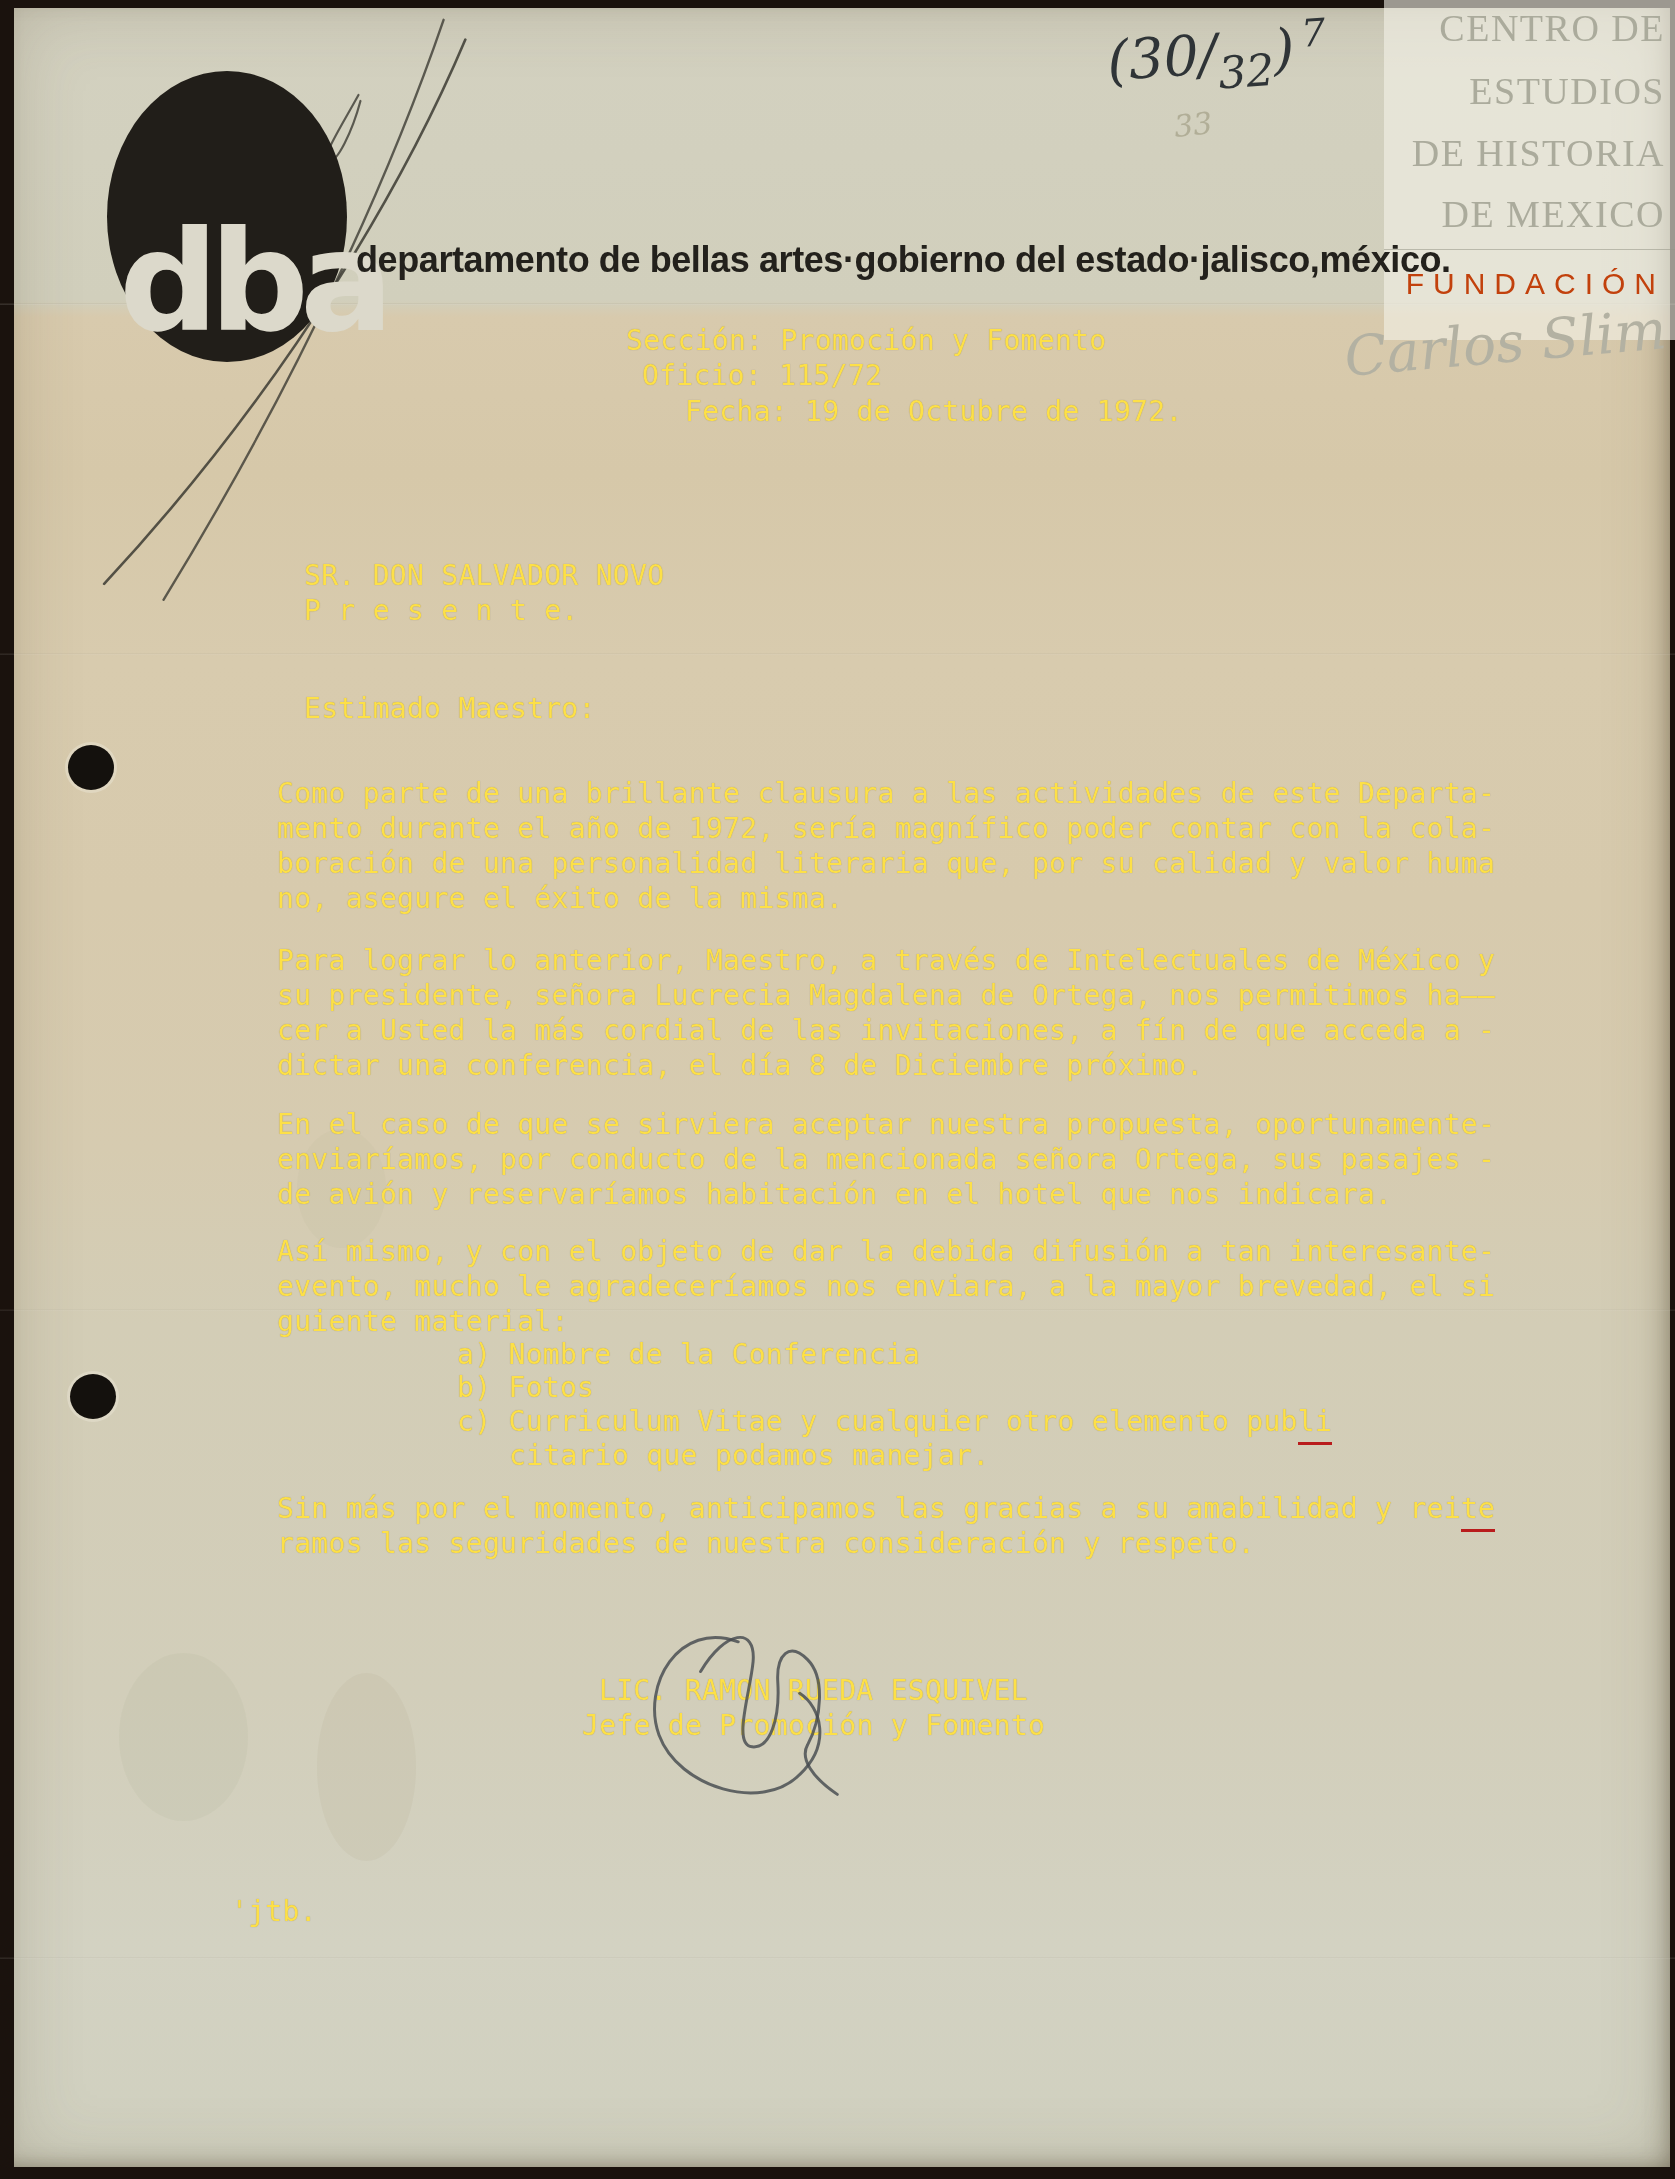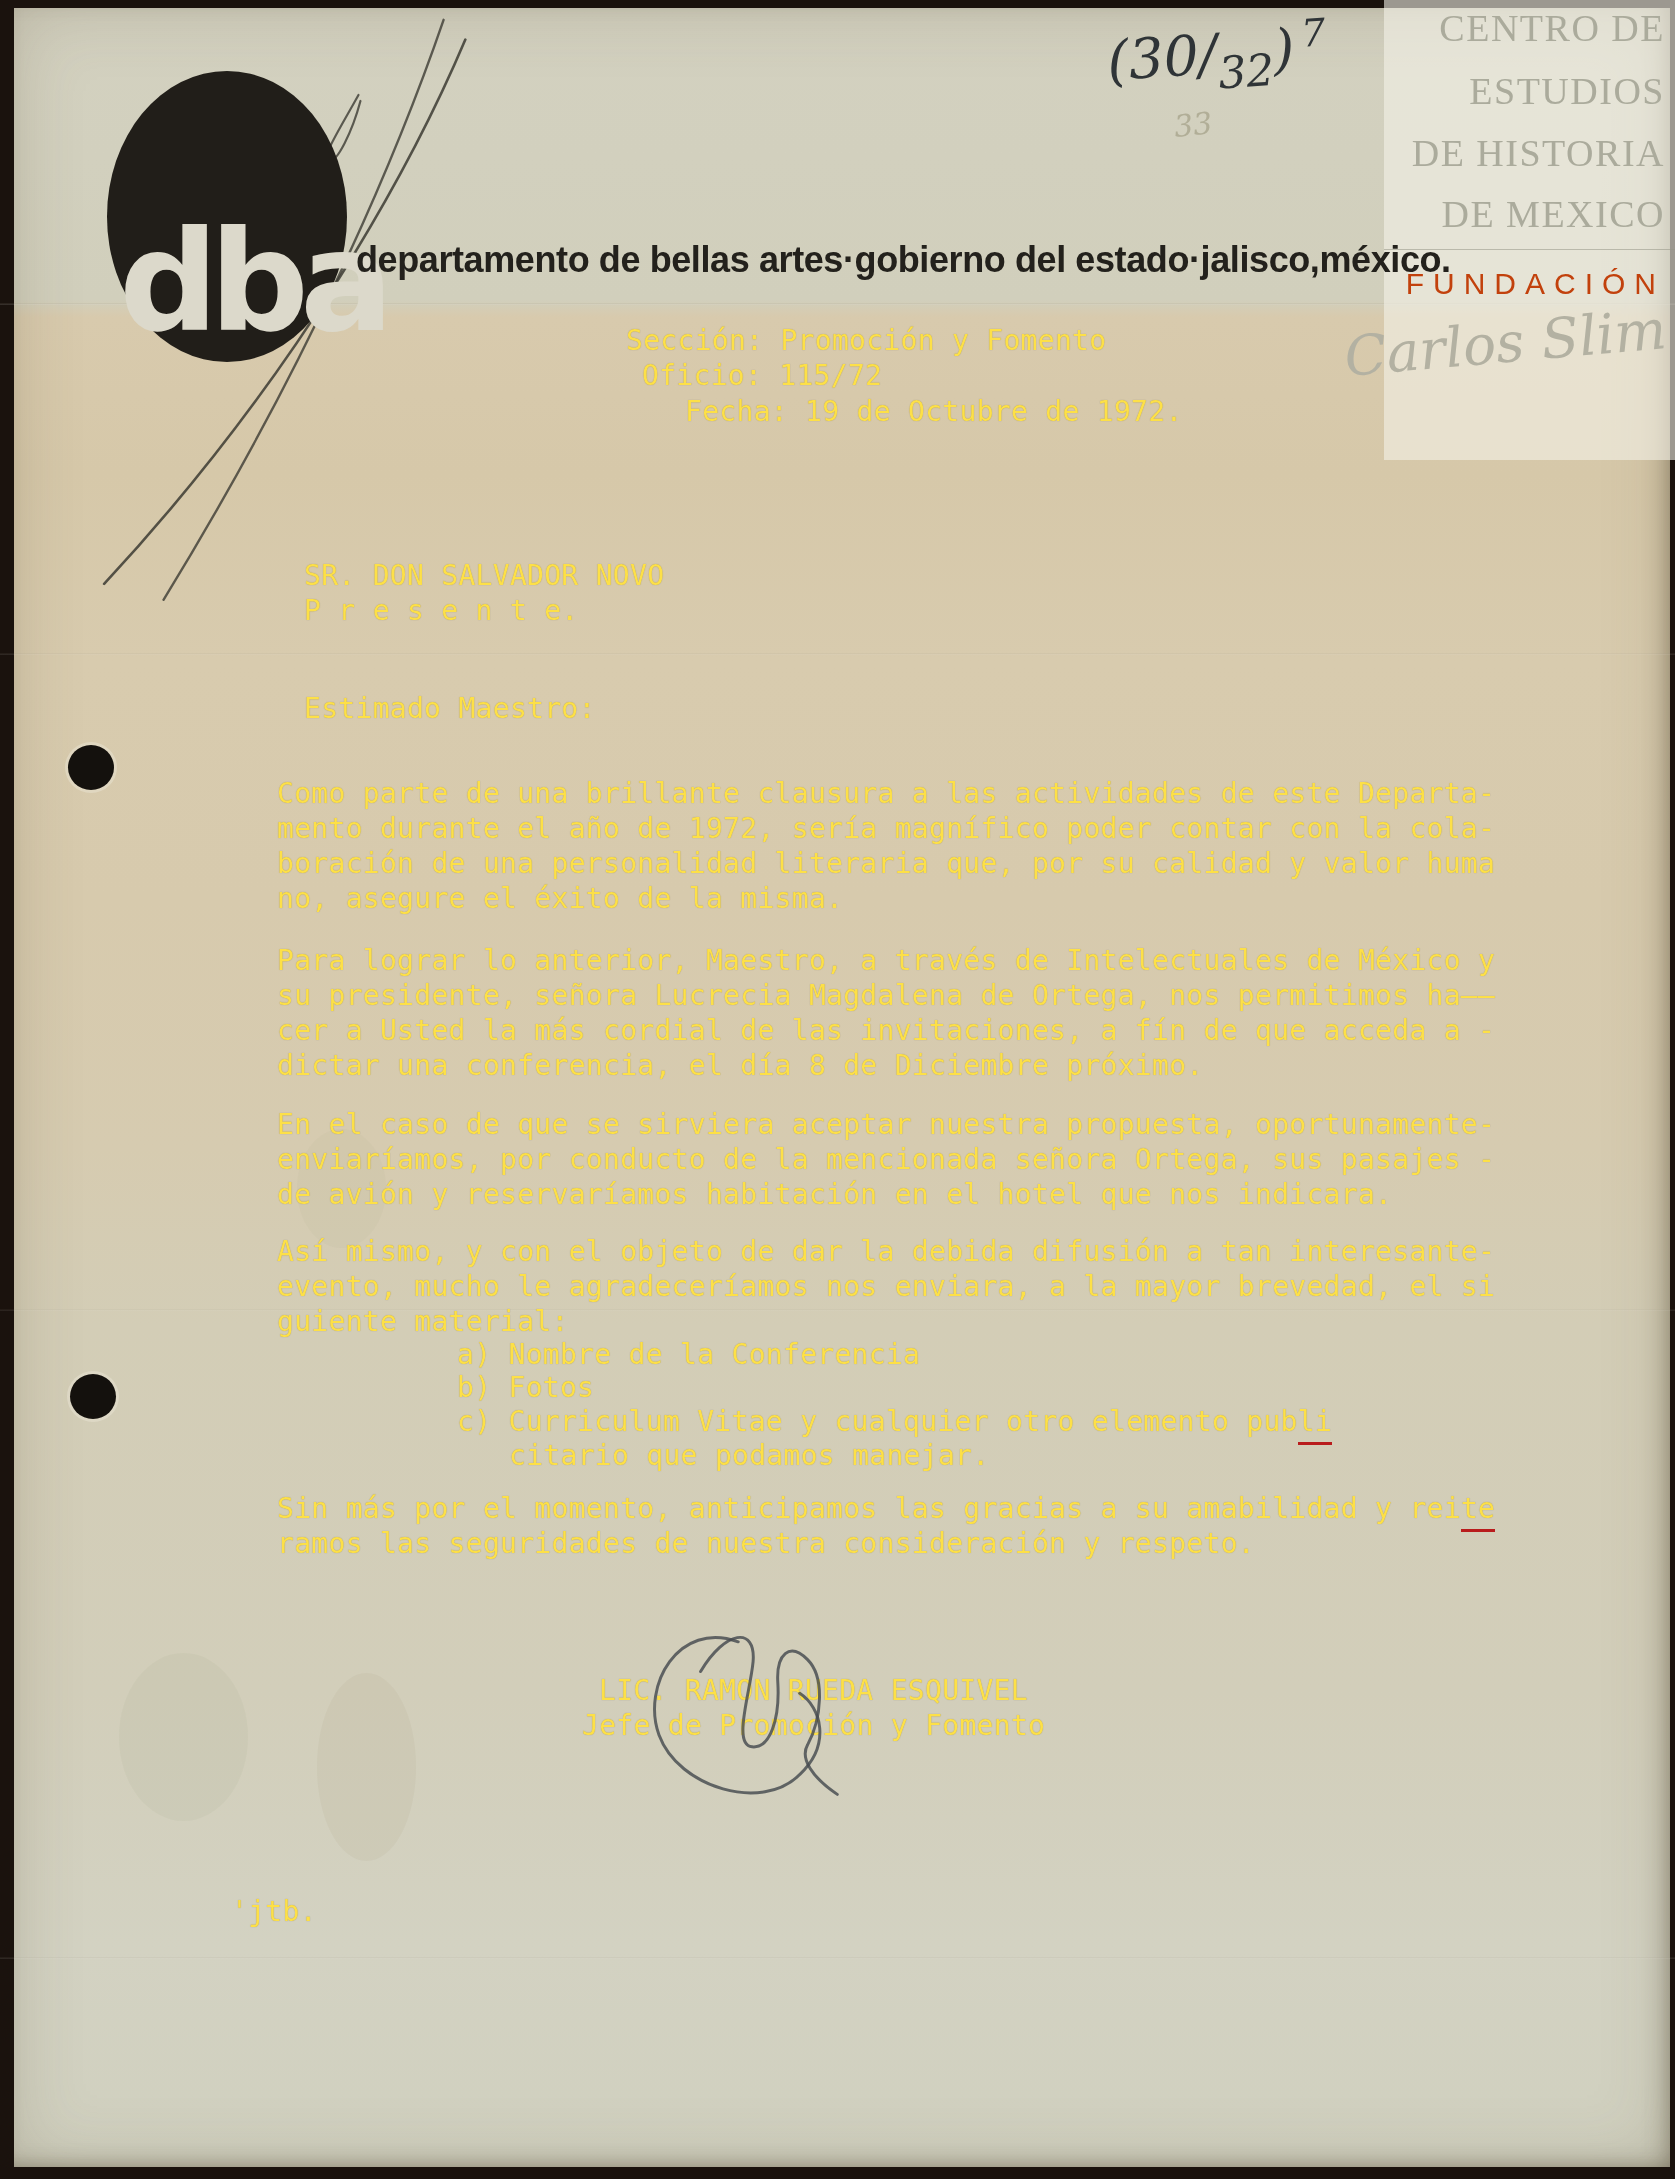--- a/index.html
+++ b/index.html
@@ -25,21 +25,21 @@
         line-height:139px;letter-spacing:-9px;color:#dcd9cb;}
   .deptline{position:absolute;left:356px;top:238px;width:1307px;font-weight:bold;
         font-size:36px;line-height:44px;letter-spacing:-0.4px;color:#23211c;
         font-family:"Liberation Sans","DejaVu Sans",sans-serif;white-space:pre;}
   
   .tw{position:absolute;font-family:"DejaVu Sans Mono","Liberation Mono",monospace;
       font-size:28px;line-height:35px;letter-spacing:0.3px;color:#fde047;white-space:pre;
       text-shadow:0 0 1px rgba(70,62,50,.45);}
   .tw .u{border-bottom:3px solid #b91c1c;padding-bottom:4px;}
   
-  .wmband{position:absolute;left:1384px;top:0px;width:291px;height:460px;
+  .wmband{position:absolute;left:1384px;top:0px;width:291px;height:340px;
       background:rgba(244,241,232,.60);text-align:right;}
   .wmline{position:absolute;right:10px;font-family:"Liberation Serif","DejaVu Serif",serif;
       font-size:38px;letter-spacing:1.5px;color:#abab9c;white-space:pre;}
   .wmrule{position:absolute;left:0;top:249px;width:100%;height:1px;background:rgba(150,150,135,.55);}
   .wmfund{position:absolute;right:10px;top:267px;font-family:"Liberation Sans",sans-serif;
       font-size:30px;letter-spacing:9px;color:#c2410c;white-space:pre;}
   .wmsig{position:absolute;right:8px;top:311px;font-family:"DejaVu Serif",serif;
       font-style:italic;font-size:55px;color:#b3b1a2;transform:rotate(-5deg);white-space:pre;}
   
   .ann{position:absolute;left:1107px;top:22px;color:#2f3437;transform:rotate(-4deg);

